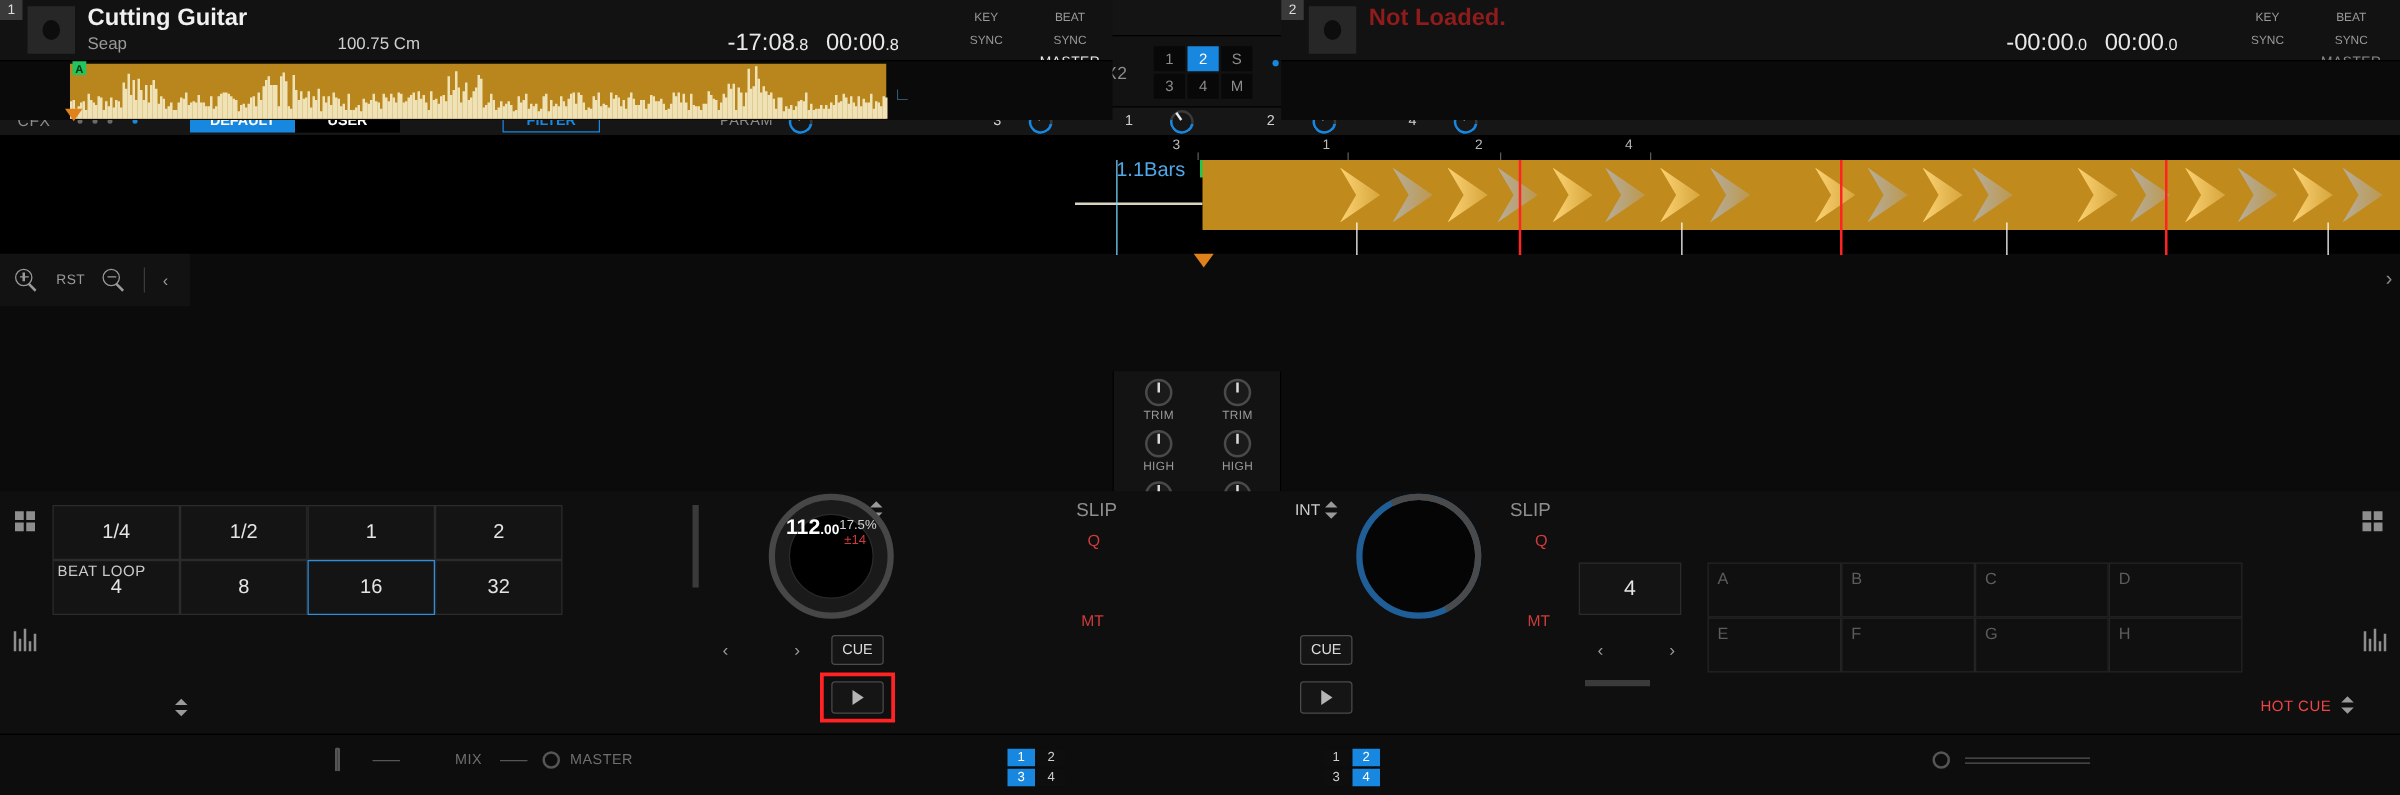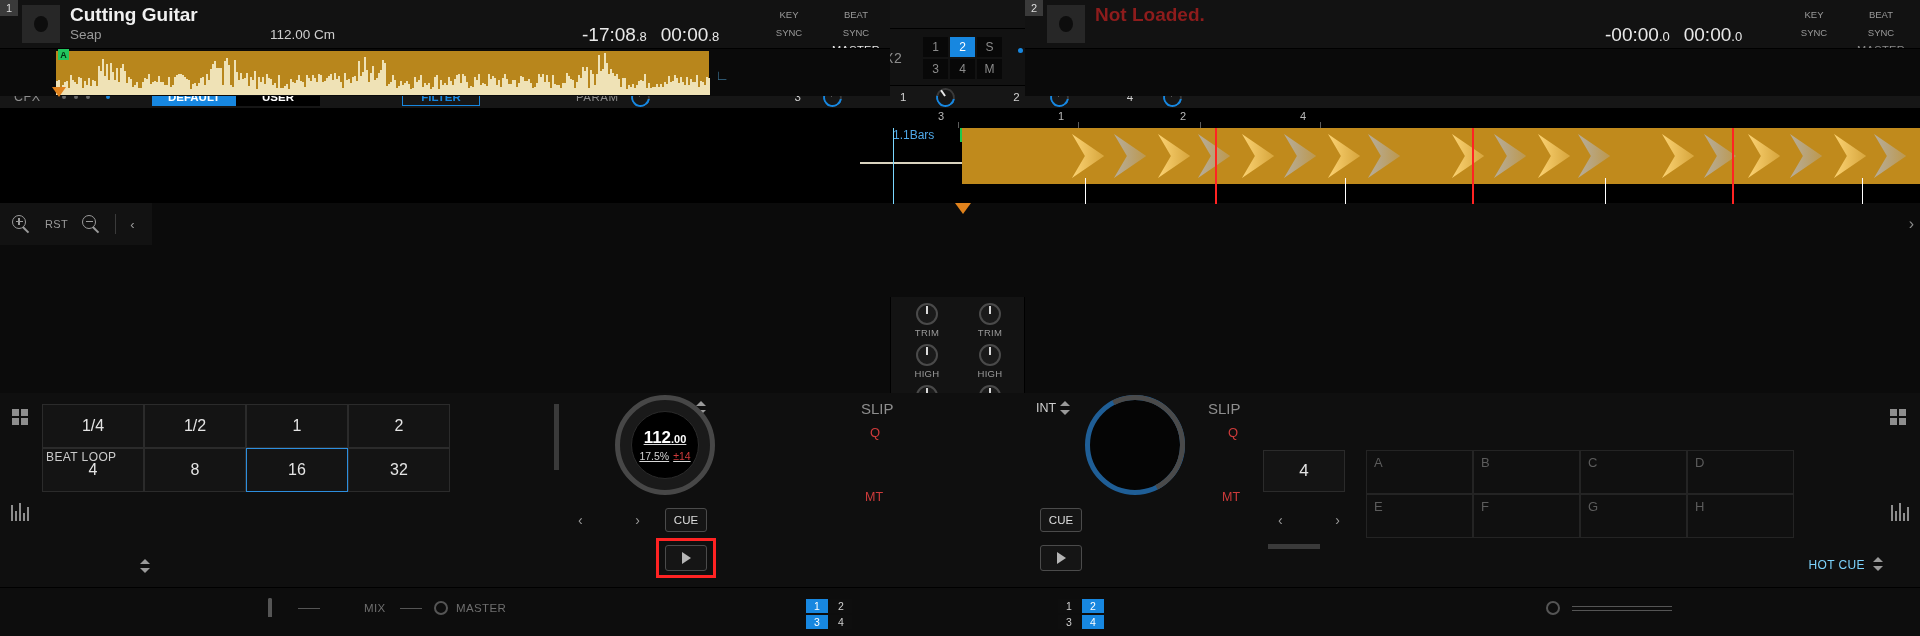--- a/index.html
+++ b/index.html
@@ -107,21 +107,21 @@
   .paramlbl{ margin-left:96px; font-size:11.5px; color:#8d8d8d; letter-spacing:.5px; }
   .cfxknob{ margin-left:12px; }
   .cfx-nums{ flex:1; display:flex; align-items:center; }
   .cfx-num{ font-size:11.5px; color:#d0d0d0; }
 
   
   .wavezone{ position:absolute; left:0; top:108px; width:1920px; height:95px; background:#000; }
   .beatruler{ position:absolute; left:840px; top:0; width:1080px; height:20px; }
   .beatruler .bn{ position:absolute; top:2px; font-size:11px; color:#b9b9b9; }
   .beatruler .tick{ position:absolute; top:14px; width:1px; height:6px; background:#5c5c5c; }
-  .bars-label{ position:absolute; left:893px; top:128px; font-size:12px; color:#4fa8e8; }
+  .bars-label{ position:absolute; left:893px; top:128px; font-size:16px; color:#4fa8e8; }
   .bigwave{ position:absolute; left:962px; top:128px; width:958px; height:56px;
             background:#c08a1c; overflow:hidden; }
   .bigwave .chev{ position:absolute; top:6px; width:46px; height:44px;
     background:linear-gradient(90deg, rgba(255,215,120,.95), rgba(255,215,120,.1));
     clip-path:polygon(0 0,70% 50%,0 100%,28% 50%); }
   .bigwave .chev.g{ background:linear-gradient(90deg, rgba(180,180,180,.85), rgba(180,180,180,.1)); }
   .redmark{ position:absolute; width:2px; background:#ff2323; }
   .whitemark{ position:absolute; width:1px; background:#ffffff; }
   .playline{ position:absolute; left:893px; top:128px; width:1px; height:76px; background:#7ad7ff; }
   .flatline{ position:absolute; left:860px; top:162px; width:102px; height:2px; background:#d9d3bf; }
@@ -206,22 +206,22 @@
   .intbox{ position:absolute; top:400px; display:flex; align-items:center; gap:4px; }
   .intbox .t{ font-size:12.5px; color:#cfcfcf; }
   .sliplbl{ position:absolute; top:400px; font-size:15px; color:#8e8e8e; }
   .qlbl{ position:absolute; top:425px; font-size:13px; color:#cf3b3b; }
   .mtlbl{ position:absolute; top:490px; font-size:12.5px; color:#cf3b3b; }
 
   .jog{ position:absolute; border-radius:50%; }
   .jogA{ left:615px; top:395px; width:100px; height:100px; background:#1a1a1a;
          border:5px solid #474747; }
   .jogAinner{ position:absolute; left:631px; top:411px; width:68px; height:68px; border-radius:50%;
-              background:#000; border:1px solid #2a2a2a; display:flex; flex-direction:column;
-              align-items:center; justify-content:center;text-decoration:underline; }
+              background:#000; border:1px solid #2a2a2a; display:flex; flex-direction:row;
+              justify-content:center; }
   .jogAinner .bpm{ font-size:17px; color:#fff; font-weight:bold; }
   .jogAinner .bpm .sm{ font-size:11px; }
   .jogAinner .pct{ font-size:10.5px; color:#d3d3d3; margin-top:2px; }
   .jogAinner .pct .r{ color:#cf3b3b; margin-left:4px; }
   .jogB{ left:1085px; top:395px; width:100px; height:100px; background:#050505;
          border:5px solid #1f5e96; }
   .jogBarc{ position:absolute; left:1085px; top:395px; width:100px; height:100px;
             border-radius:50%; border:5px solid transparent; border-top-color:#4a4a4a;
             border-right-color:#4a4a4a; transform:rotate(18deg); }
   .cuebtn{ position:absolute; width:42px; height:24px; border:1px solid #4b4b4b; border-radius:3px;
@@ -244,21 +244,21 @@
   .mxcue{ width:38px; height:15px; margin:5px auto 0; border:1px solid #4e4e4e; background:#0f0f0f;
           display:flex; align-items:center; justify-content:center; font-size:9.5px; color:#d0d0d0; }
   .faderknob{ position:absolute; width:20px; height:8px; background:#2d8ede; }
   .faderline{ position:absolute; width:1px; height:62px; background:#2d8ede; }
 
   
   .hotcue{ position:absolute; left:1113px; top:404px; width:430px; }
   .hcrow{ display:flex; }
   .hccell{ width:107px; height:44px; border:1px solid #242424; background:#101010;
            color:#5c5c5c; font-size:13px; padding:4px 0 0 7px; }
-  .hotcuelbl{ position:absolute; right:40px; top:450px; font-size:12px; color:#7dd3fc;
+  .hotcuelbl{ position:absolute; right:40px; top:450px; font-size:12px; color:#ef4444;
               letter-spacing:.4px; }
 
   
   .bottombar{ position:absolute; left:0; top:587px; width:1920px; height:49px; background:#0d0d0d;
               border-top:1px solid #000; }
   .hp{ position:absolute; left:268px; top:12px; width:22px; height:16px; }
   .hp .arc{ width:22px; height:13px; border:2px solid #555; border-bottom:none;
             border-radius:11px 11px 0 0; }
   .bb-lbl{ position:absolute; font-size:11.5px; color:#6e6e6e; letter-spacing:.4px; }
   .bb-line{ position:absolute; height:1px; background:#555; }
@@ -678,21 +678,21 @@
   <span class="rightchev">›</span>
 
   <div class="deck deckA">
     <div class="deckhead">
       <span class="decknum">1</span>
       <span class="artwork">
           <span class="hole"></span>
         </span>
       <span class="trackname">Cutting Guitar</span>
       <span class="artist">Seap</span>
-      <span class="bpmkey">112.00 Cm</span>
+      <span class="bpmkey">100.75 Cm</span>
       <span class="times" style="left:582px">
         <span class="t1"><span>-17:08</span><span class="sm">.8</span></span>
         <span class="t1"><span>00:00</span><span class="sm">.8</span></span>
       </span>
       <span class="keysync" style="left:760px">
         <span class="l1">KEY</span><br>
         <span class="l1">SYNC</span>
         <span class="val">
           <span style="color:#8a8a8a">‹</span>
           <span style="color:#2d8ede;font-weight:bold">Cm</span>

